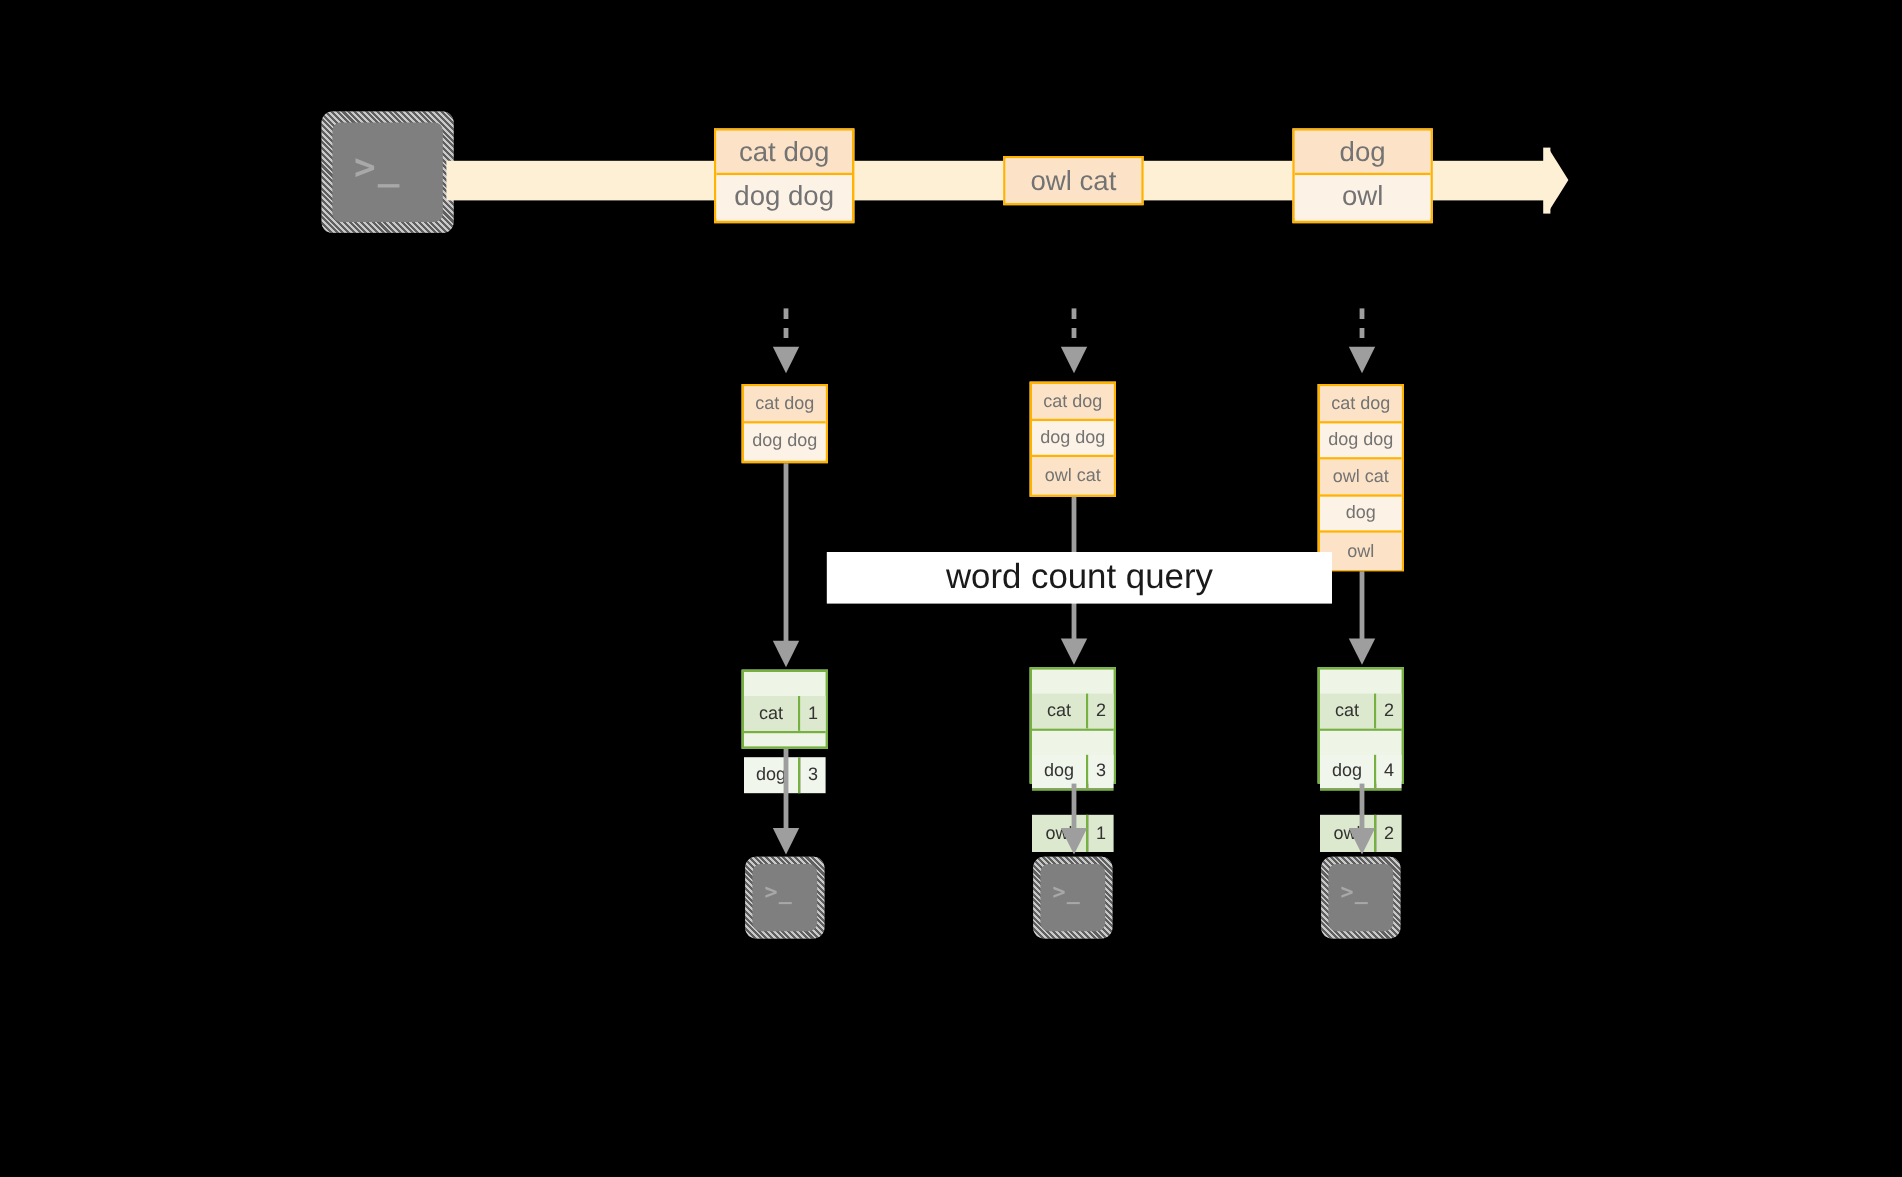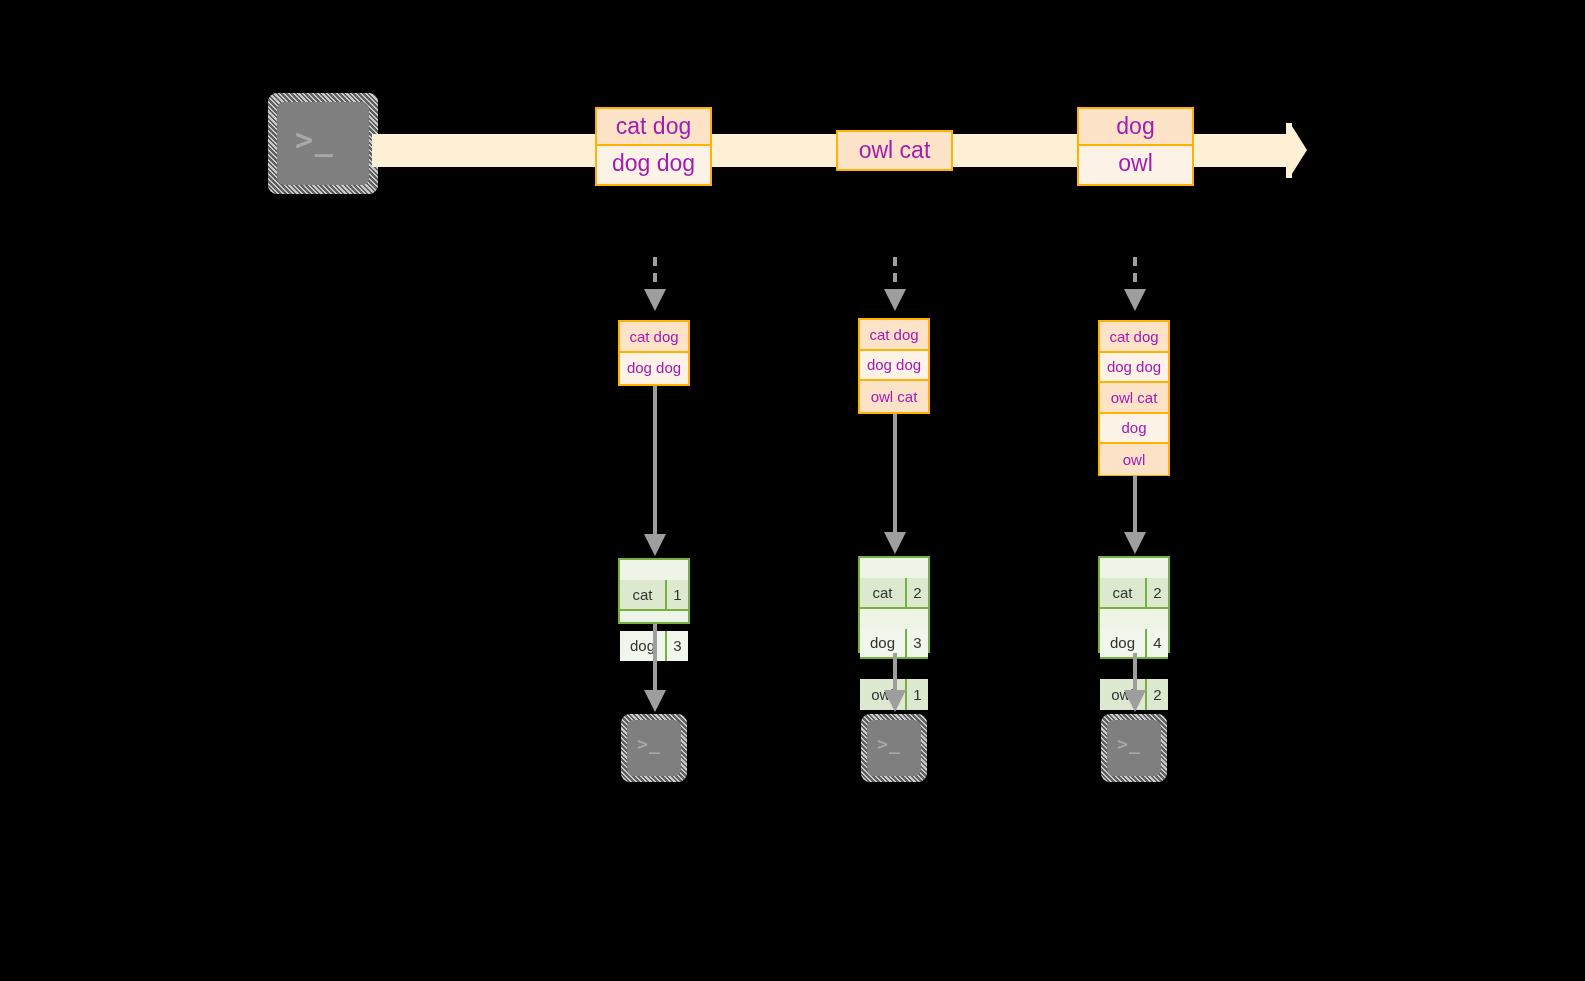--- a/index.html
+++ b/index.html
@@ -74,21 +74,21 @@
     border: 2.5px solid #ffb200;
     box-sizing: border-box;
     background: #fdf0e0;
   }
   .erow {
     box-sizing: border-box;
     border-bottom: 2.5px solid #ffb200;
     display: flex;
     align-items: center;
     justify-content: center;
-    color: #a21caf;
+    color: #737373;
     white-space: nowrap;
     overflow: hidden;
   }
   .erow:last-child { border-bottom: none; }
   .erow.dark  { background: #fce3c8; }
   .erow.light { background: #fdf2e6; }
 
   
   .ebox.big .erow { height: 36.5px; font-size: 23px; }
   
@@ -288,14 +288,15 @@
 
   <div class="vline" style="left:1133px; top:653px; height:39px;"></div>
   <div class="varrow" style="left:1124px; top:690px;"></div>
 
   <div class="term" style="left:1101px; top:714px; width:66px; height:68px;">
     <div class="hatch"></div>
     <div class="inner" style="left:6px; top:6px; right:6px; bottom:6px;"></div>
     <div class="glyph" style="left:16px; top:21px; font-size:18px;">&gt;_</div>
   </div>
 
+  <div class="qlabel" style="left:689px; top:460px; width:421px; height:43px;">word count query</div>
 
 </div>
 
 </body></html>

